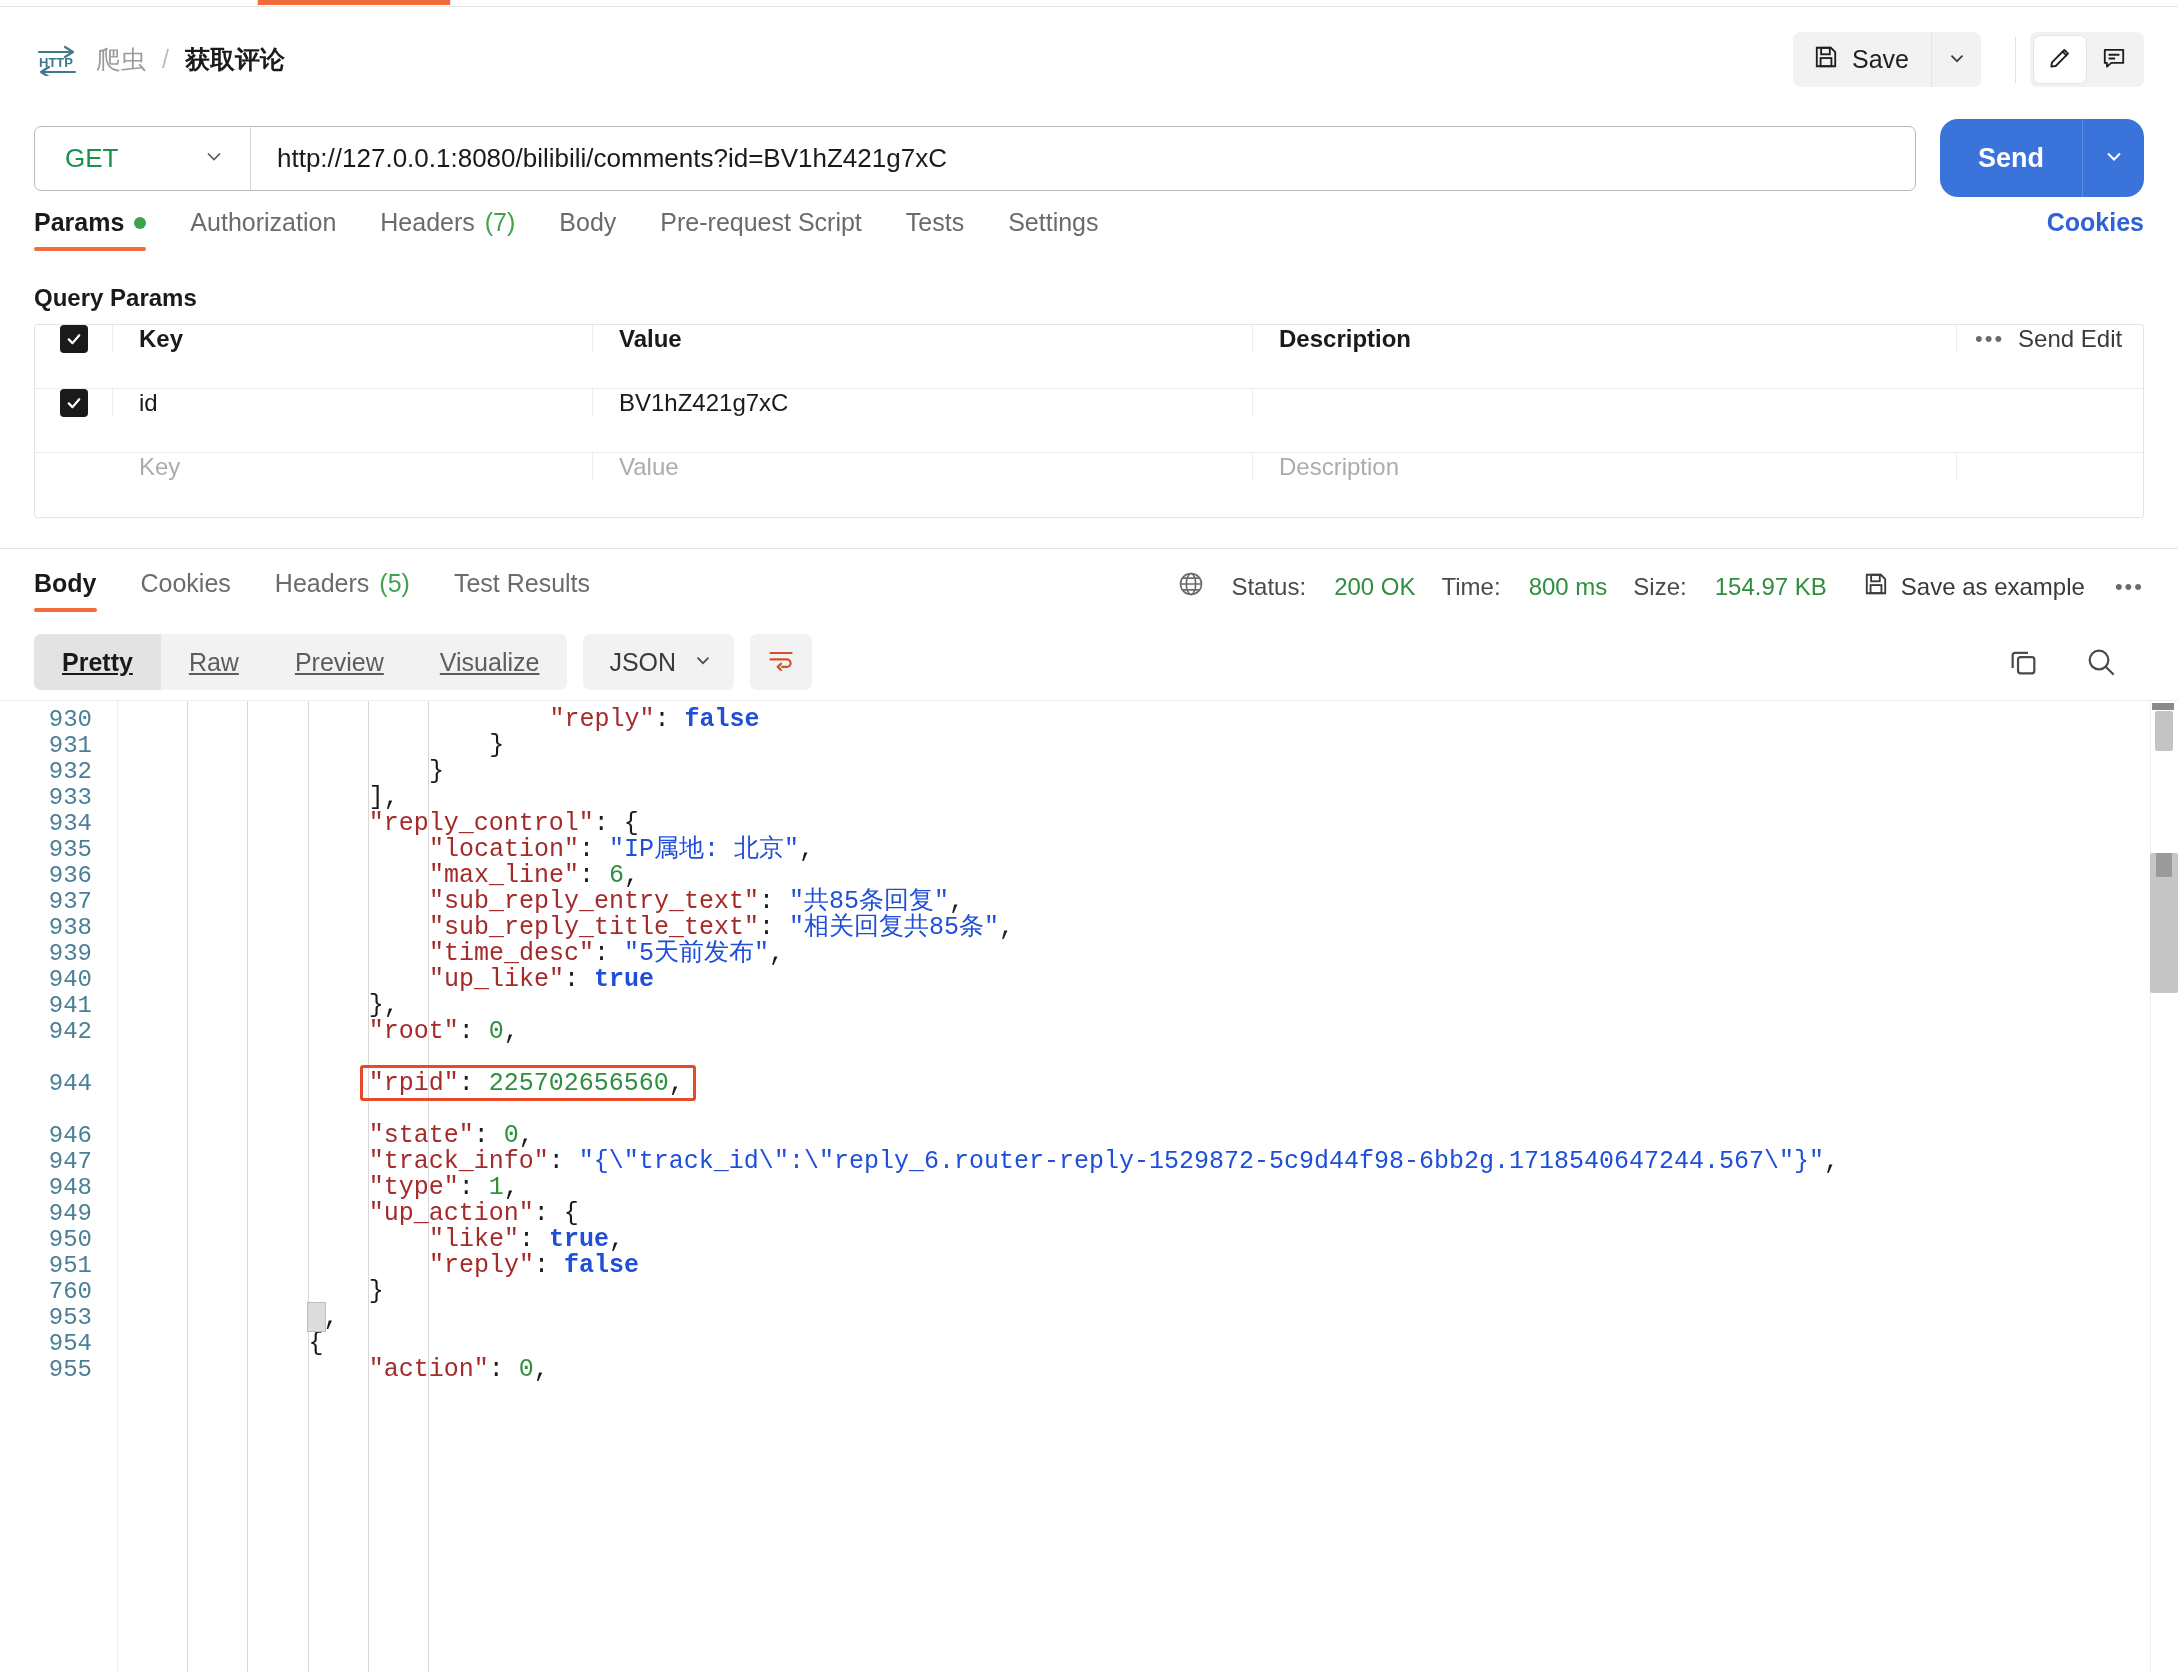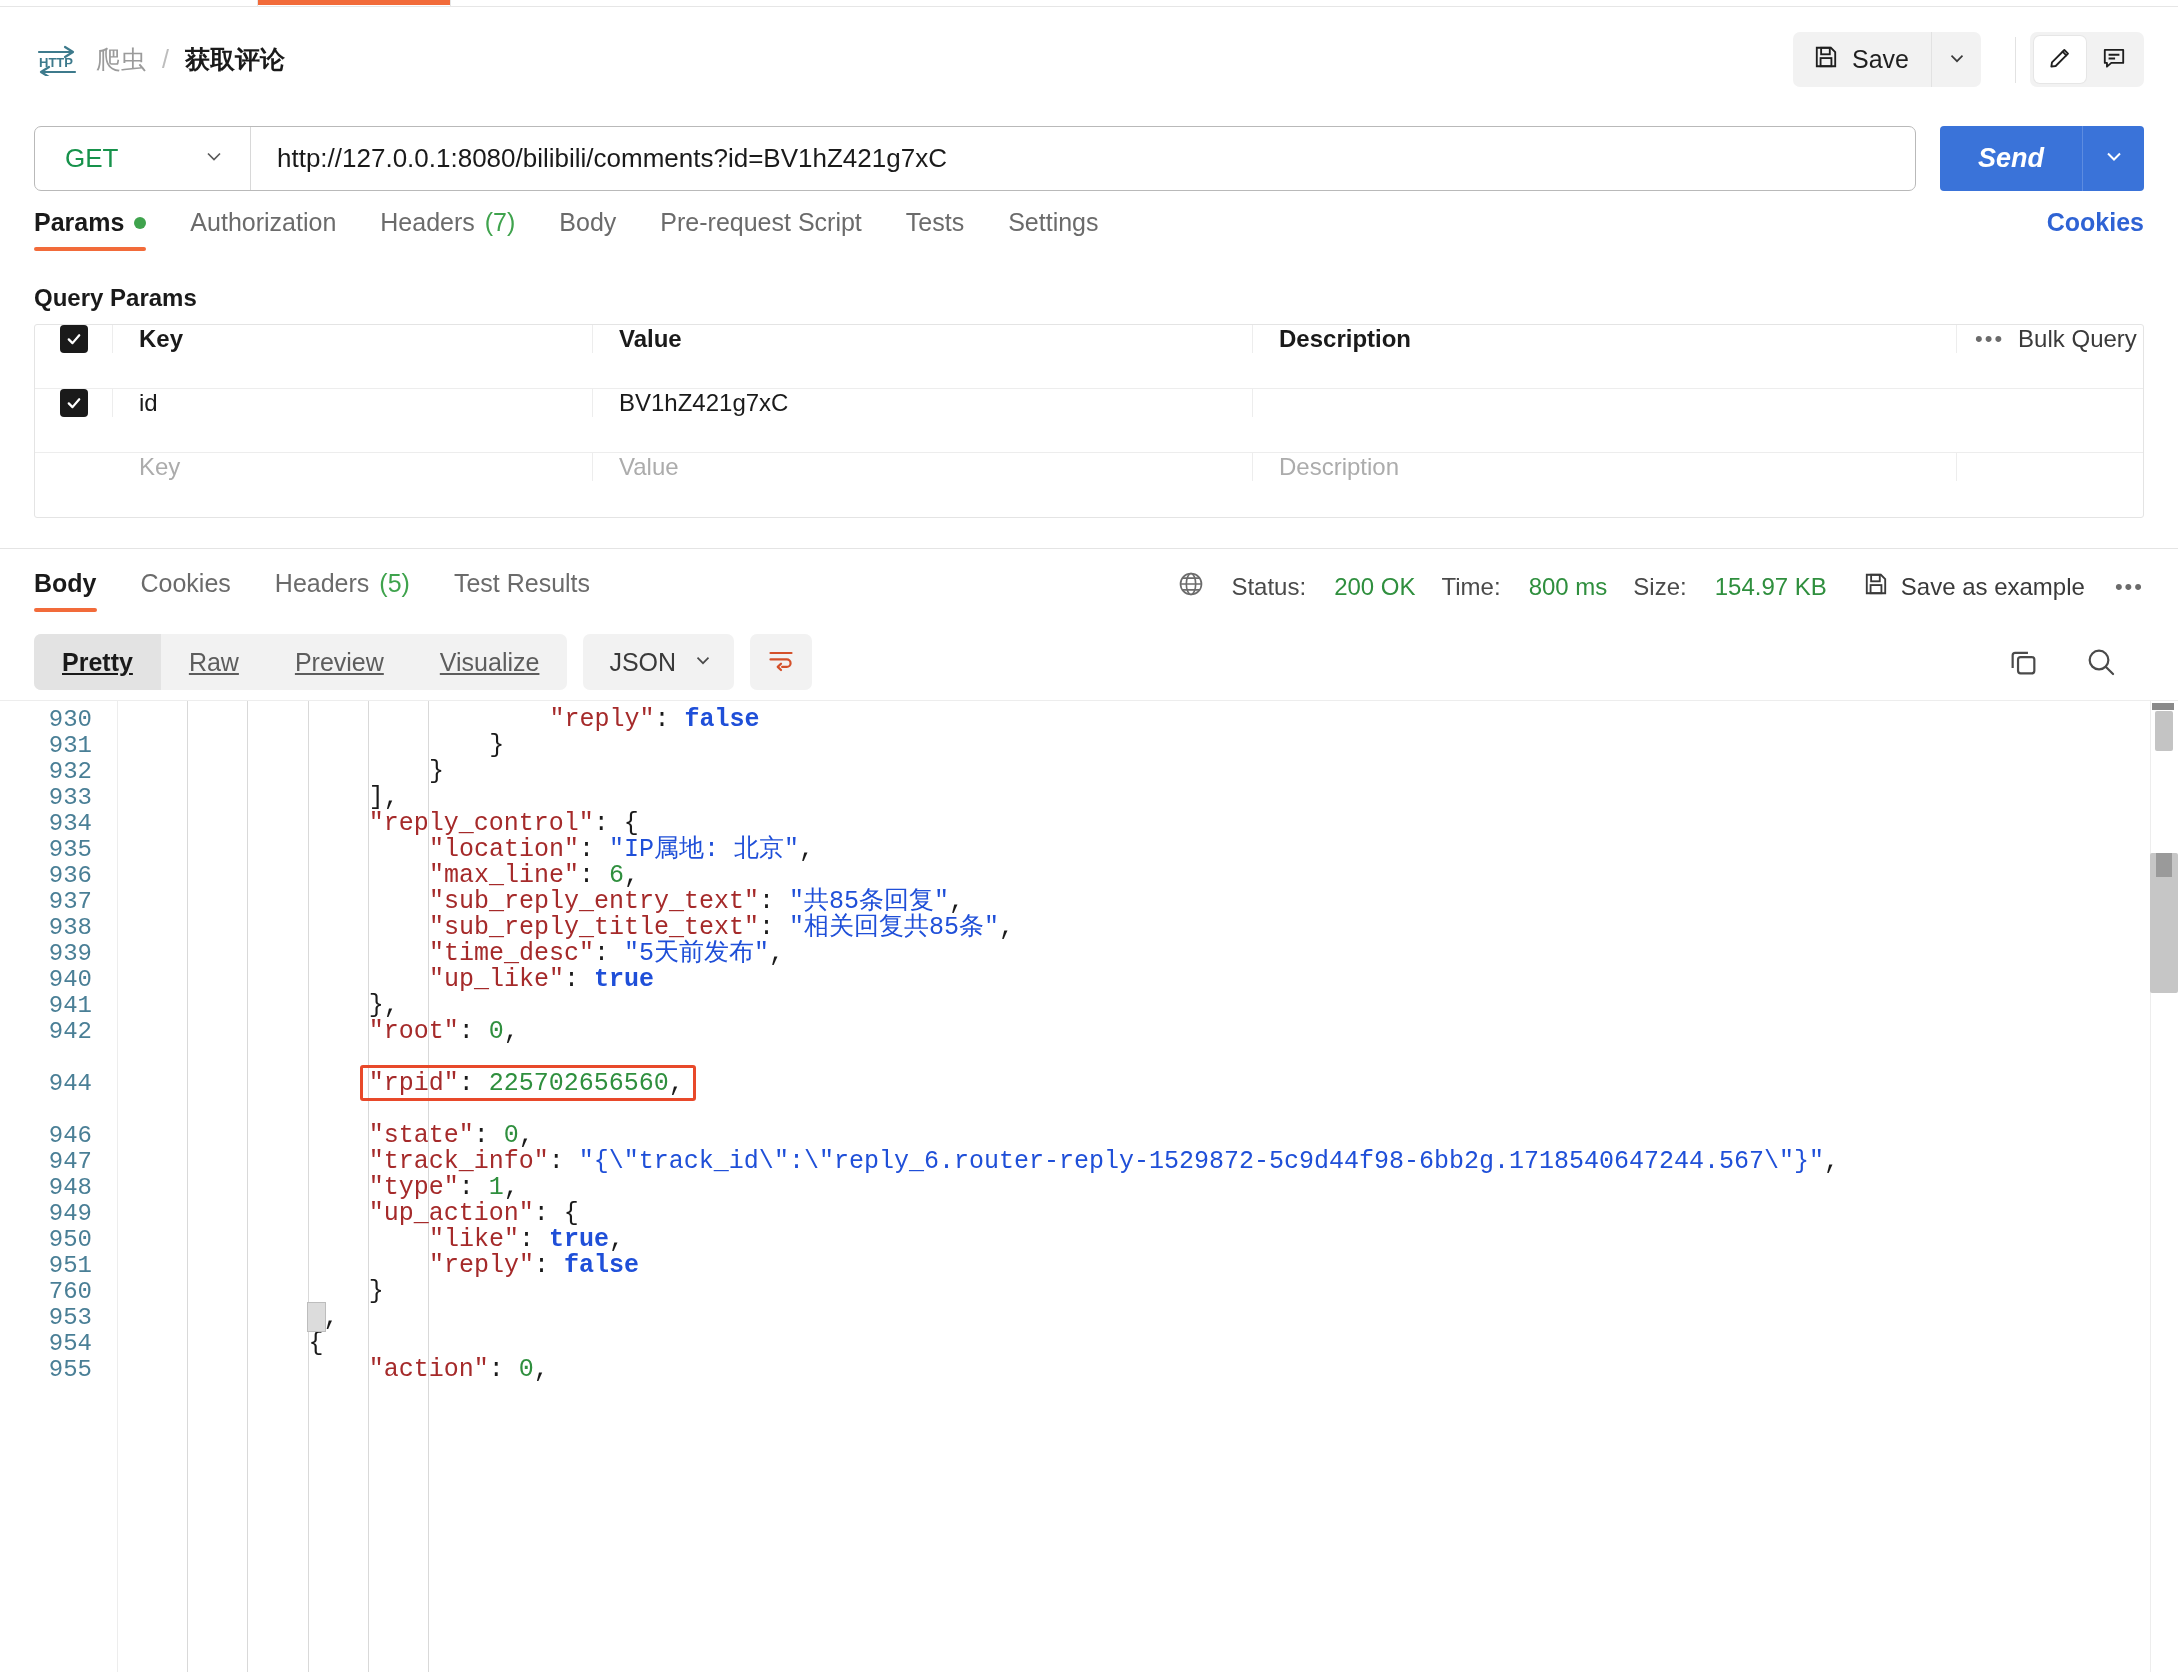--- a/index.html
+++ b/index.html
@@ -127,23 +127,22 @@
   .url-sep { width: 1px; height: 63px; background: #d8d8d8; }
   .url-input {
     flex: 1 1 auto;
     font-size: 26px;
     color: #1a1a1a;
     padding: 0 26px;
     white-space: nowrap; overflow: hidden;
   }
   .send-group {
     display: flex; align-items: stretch;
-    height: 65px; border-radius: 4px; overflow: hidden;
+    height: 78px; border-radius: 18px; overflow: hidden;
     background: #3a73d9;
-    font-style: italic;
   }
   .send-btn {
     display: flex; align-items: center; justify-content: center;
     width: 142px;
     color: #fff; font-size: 27px; font-weight: 700;
     cursor: pointer;
   }
   .send-caret {
     width: 62px;
     display: flex; align-items: center; justify-content: center;
@@ -498,21 +497,21 @@
           <span class="cell-hdr">Key</span>
         </div>
       <div class="c-val">
           <span class="cell-hdr">Value</span>
         </div>
       <div class="c-desc">
           <span class="cell-hdr">Description</span>
         </div>
       <div class="c-tools">
         <span class="dots">•••</span>
-        <span class="bulk">Bulk Query</span>
+        <span class="bulk">Send Edit</span>
       </div>
     </div>
 
     <div class="trow">
       <div class="cb-cell">
         <div class="cb">
           <svg width="18" height="18" viewBox="0 0 24 24" fill="none" stroke="#ffffff" stroke-width="3" stroke-linecap="round" stroke-linejoin="round">
               <path d="M5 12.5 L10 17.5 L19 7"></path>
             </svg>
         </div>

